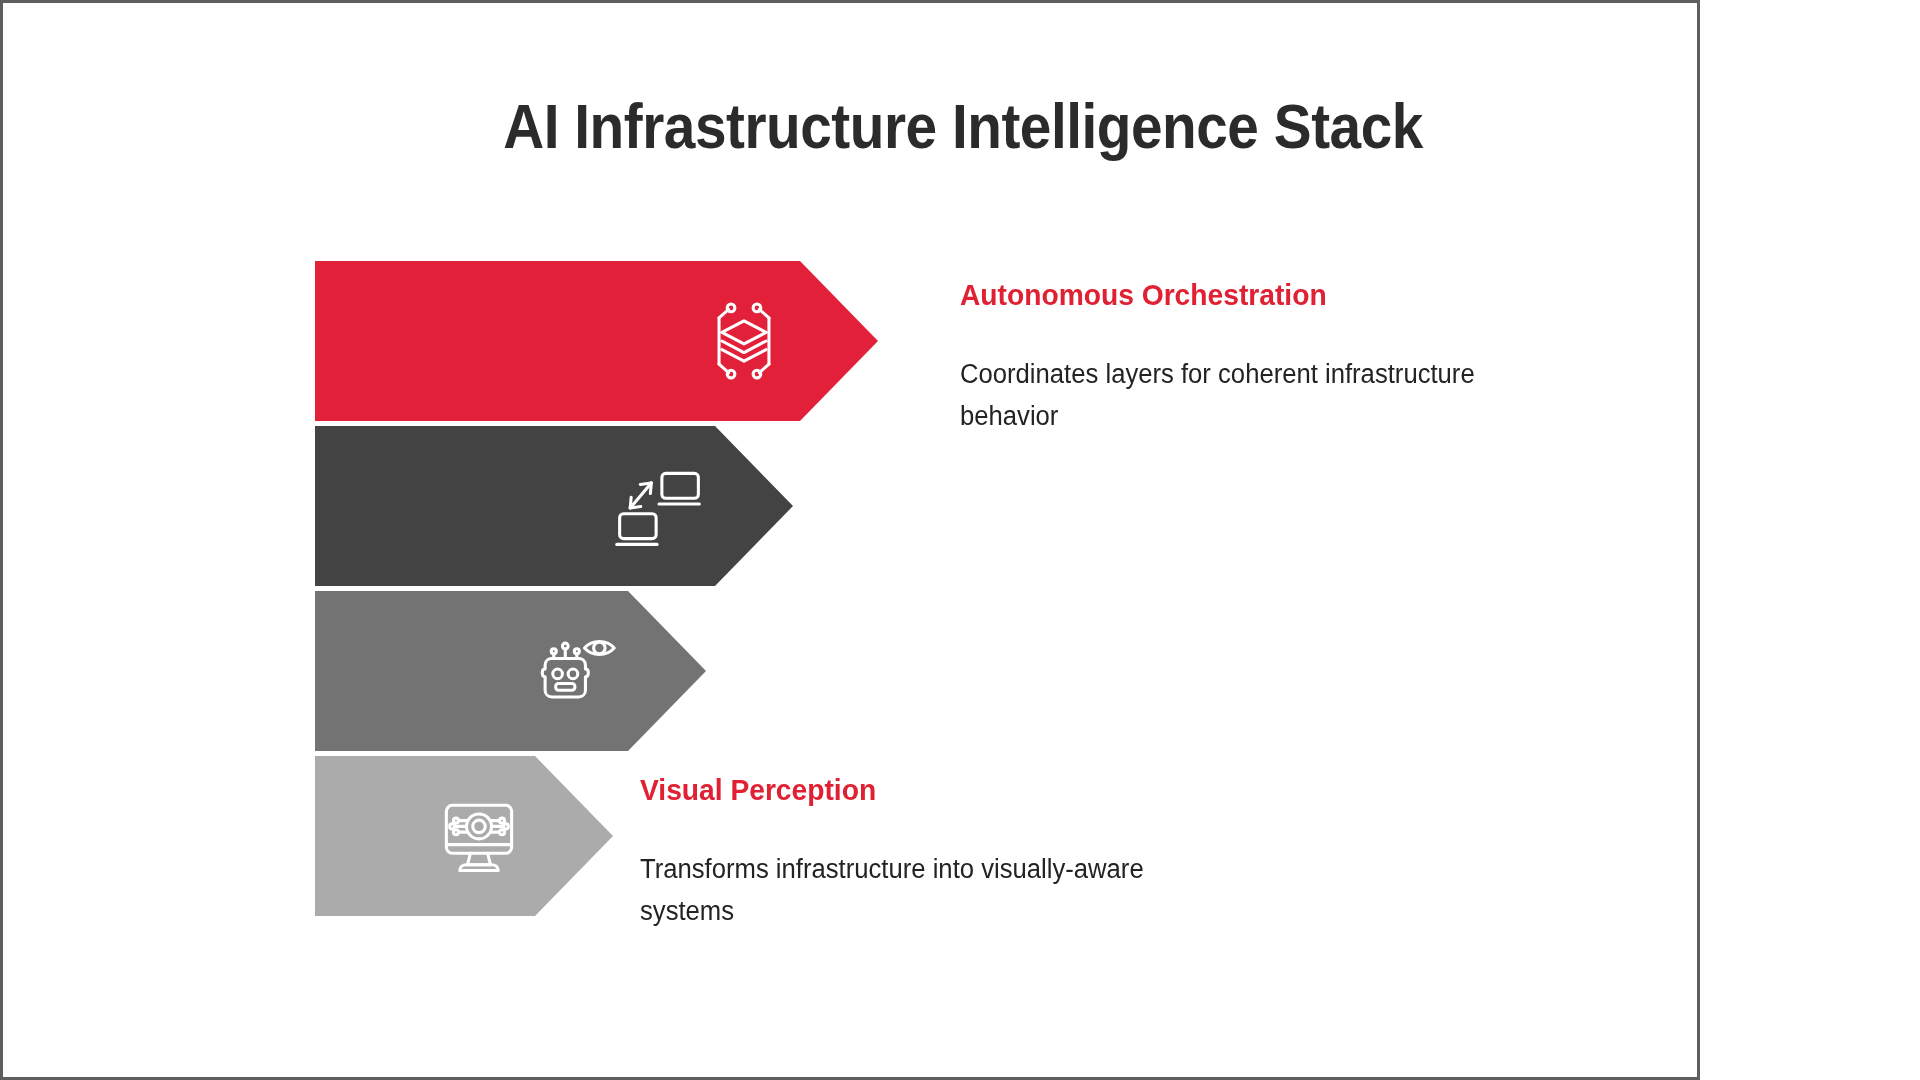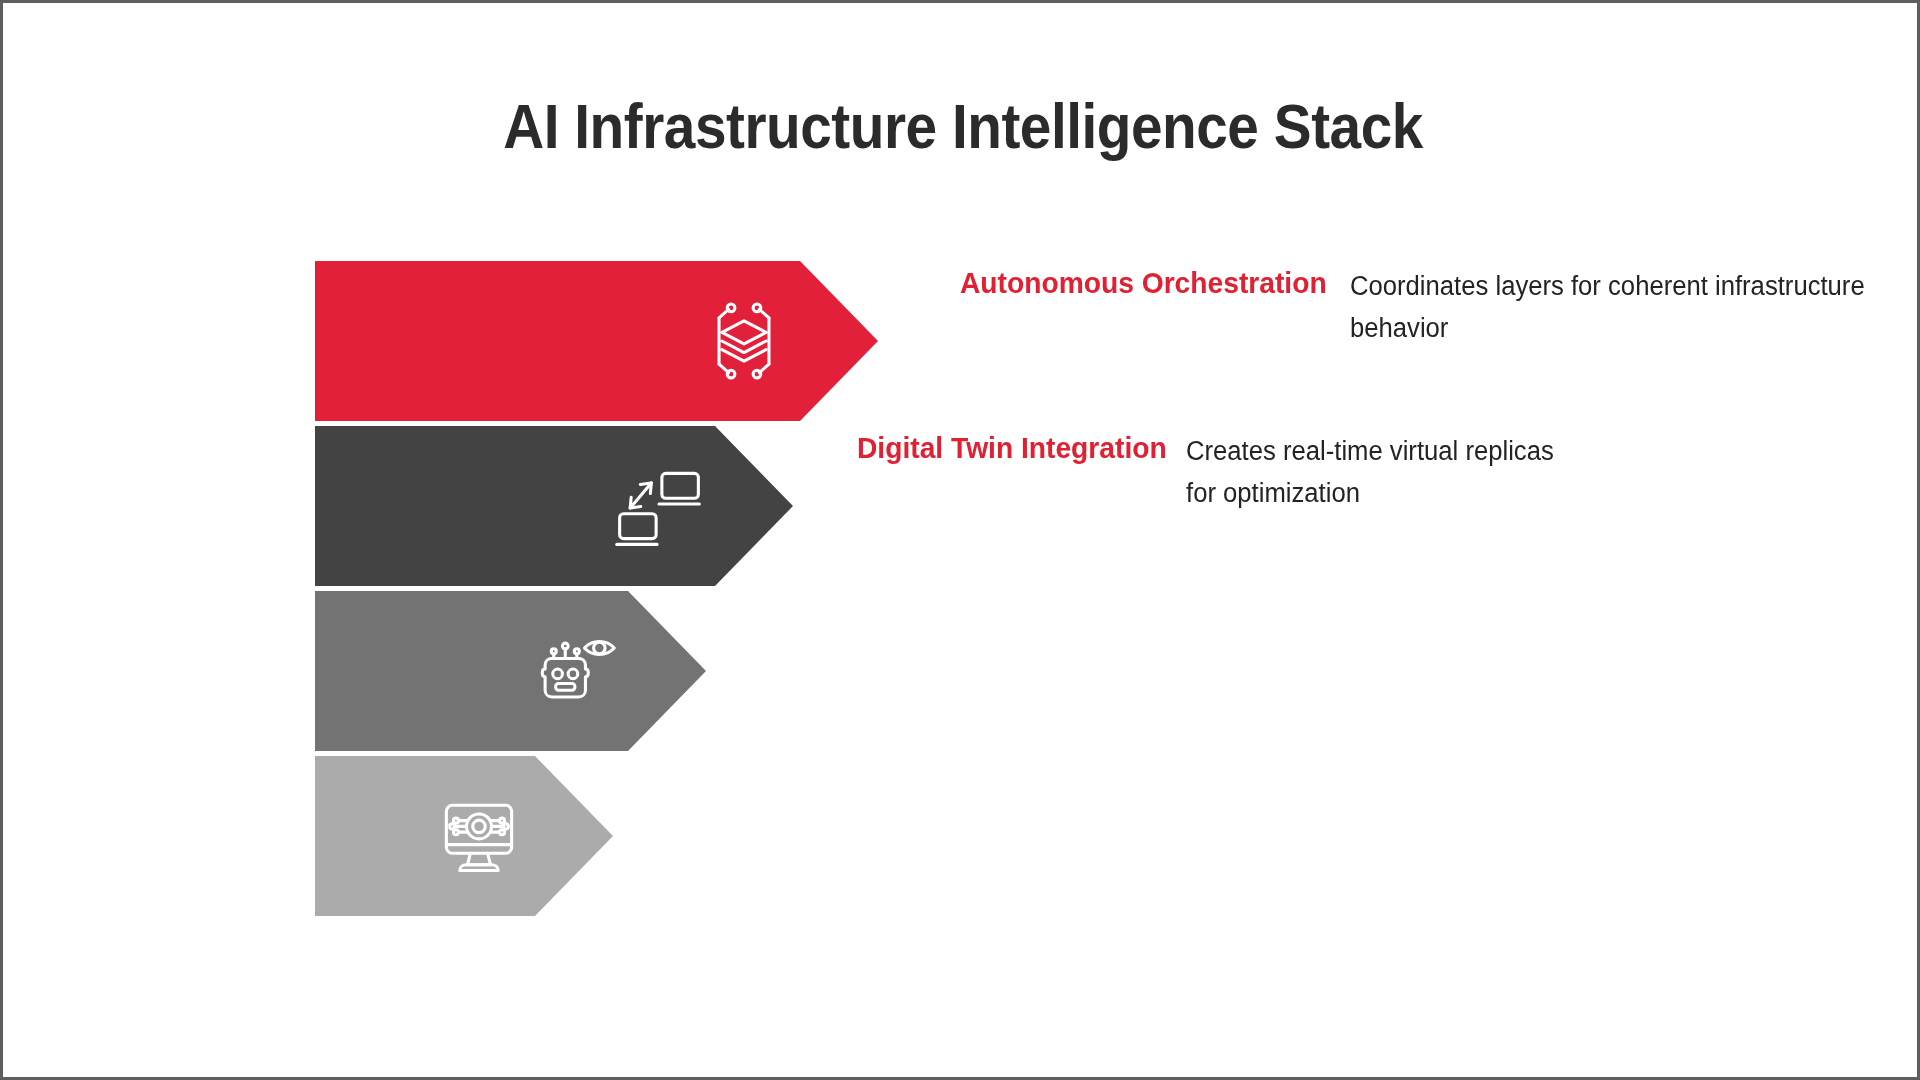--- a/index.html
+++ b/index.html
@@ -11,21 +11,21 @@
   body {
     width: 1920px;
     height: 1080px;
     overflow: hidden;
     font-family: "Liberation Sans", sans-serif;
     -webkit-font-smoothing: antialiased;
   }
 
   .canvas {
     position: relative;
-    width: 1920px;
+    width: 1700px;
     height: 1080px;
     box-sizing: border-box;
     border: 3px solid #c4b5fd;
     background: #ffffff;
   }
 
   
   .title {
     position: absolute;
     top: 44px;
@@ -78,25 +78,25 @@
   }
   .band-icon svg {
     display: block;
     width: 96px;
     height: 96px;
   }
 
   
   .copy {
     position: absolute;
-    top: 4px;
+    top: 16px;
     height: 160px;
     display: flex;
-    flex-direction: row;
-    justify-content: flex-start;
+    flex-direction: column;
+    justify-content: space-between;
   }
 
   .copy-heading {
     font-family: "Liberation Sans Narrow", "Liberation Sans", sans-serif;
     font-weight: bold;
     font-size: 30px;
     line-height: 36px;
     color: #e02033;
     white-space: nowrap;
     margin: 0 0 5px 0;
@@ -162,27 +162,20 @@
             <path d="M50 48 H92"></path>
             <rect x="9" y="58" width="38" height="26" rx="4"></rect>
             <path d="M6 90 H48"></path>
             <path d="M42 26 L20 52"></path>
             <path d="M42 26 L30.5 27.5"></path>
             <path d="M42 26 L41 37"></path>
             <path d="M20 52 L31 50.5"></path>
             <path d="M20 52 L21 41"></path>
           </svg>
         </span>
-      </div>
-      <div class="copy" style="left: 854px;">
-        <div class="copy-heading" style="color: rgb(224, 32, 51);">Digital Twin Integration</div>
-        <div class="copy-body" style="color: rgb(35, 35, 35);">
-          <span>Creates real-time virtual replicas</span>
-          <span>for optimization</span>
-        </div>
       </div>
     </div>
 
     <div class="row">
       <div class="band" style="width: 391px; background: rgb(115, 115, 115); clip-path: polygon(0px 0px, 80.0512% 0px, 100% 50%, 80.0512% 100%, 0px 100%);">
         <span class="band-icon">
           <svg viewBox="0 0 100 100" fill="none" stroke="#ffffff" stroke-width="3.2" stroke-linecap="round" stroke-linejoin="round">
             <path d="M63 26 C71 17 86 17 94 26 C86 35 71 35 63 26 Z"></path>
             <circle cx="78.5" cy="26" r="6"></circle>
             <path d="M22 44 C22 40 25 37 29 37 L57 37 C61 37 64 40 64 44 L64 48
@@ -221,16 +214,23 @@
               <circle cx="26" cy="46" r="2.6"></circle>
             <path d="M63 34 H71"></path>
               <circle cx="74" cy="34" r="2.6"></circle>
             <path d="M64 40 H75"></path>
               <circle cx="78" cy="40" r="2.6"></circle>
             <path d="M63 46 H71"></path>
               <circle cx="74" cy="46" r="2.6"></circle>
           </svg>
         </span>
       </div>
+      <div class="copy" style="left: 637px;">
+        <div class="copy-heading" style="color: rgb(224, 32, 51);">Visual Perception</div>
+        <div class="copy-body" style="color: rgb(35, 35, 35);">
+          <span>Transforms infrastructure into visually-aware</span>
+          <span>systems</span>
+        </div>
+      </div>
     </div>
 
   </div>
 </div>
 
 </body></html>

